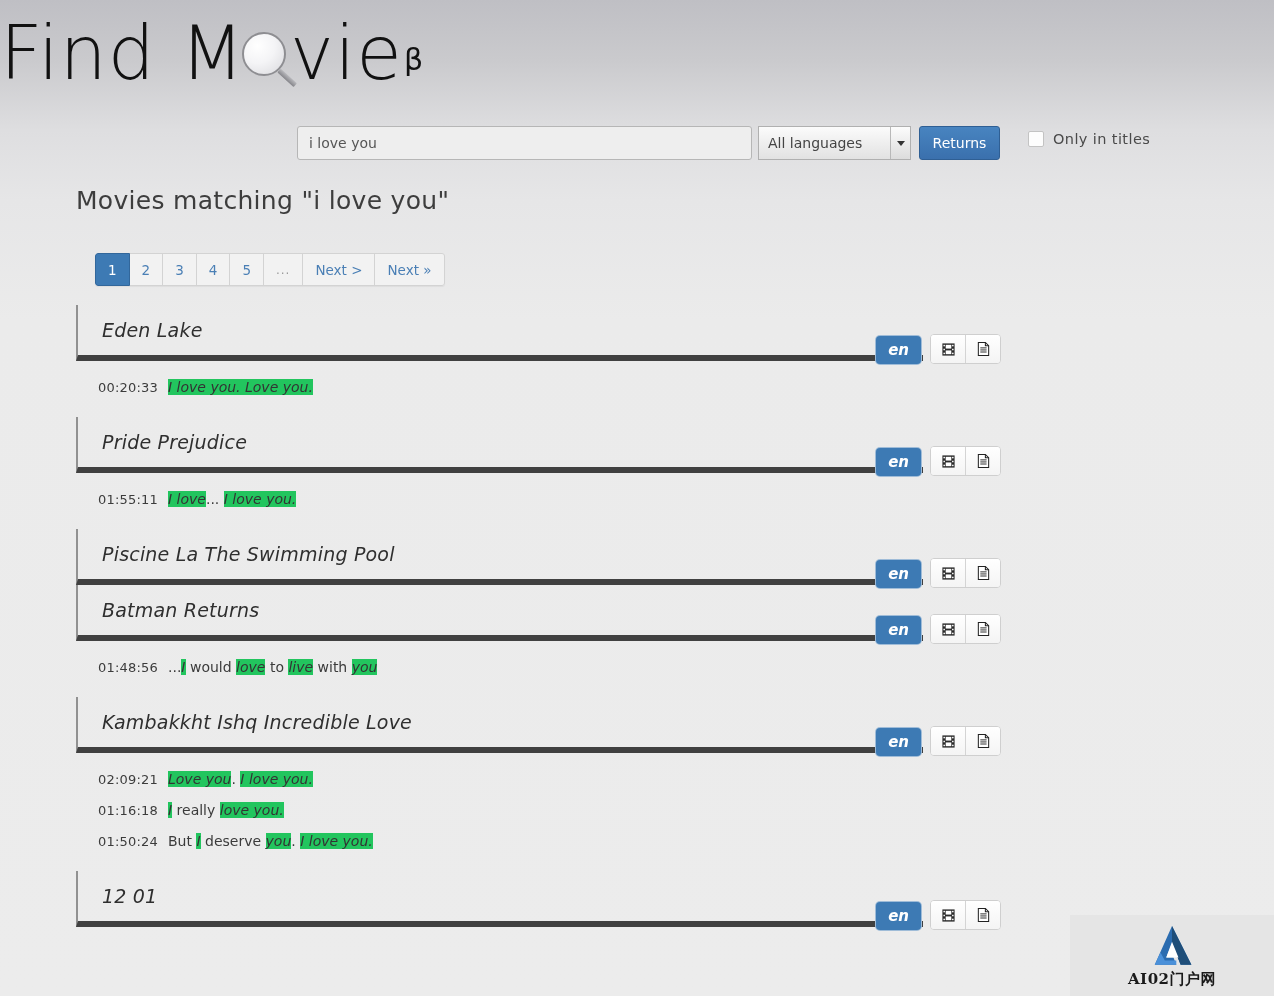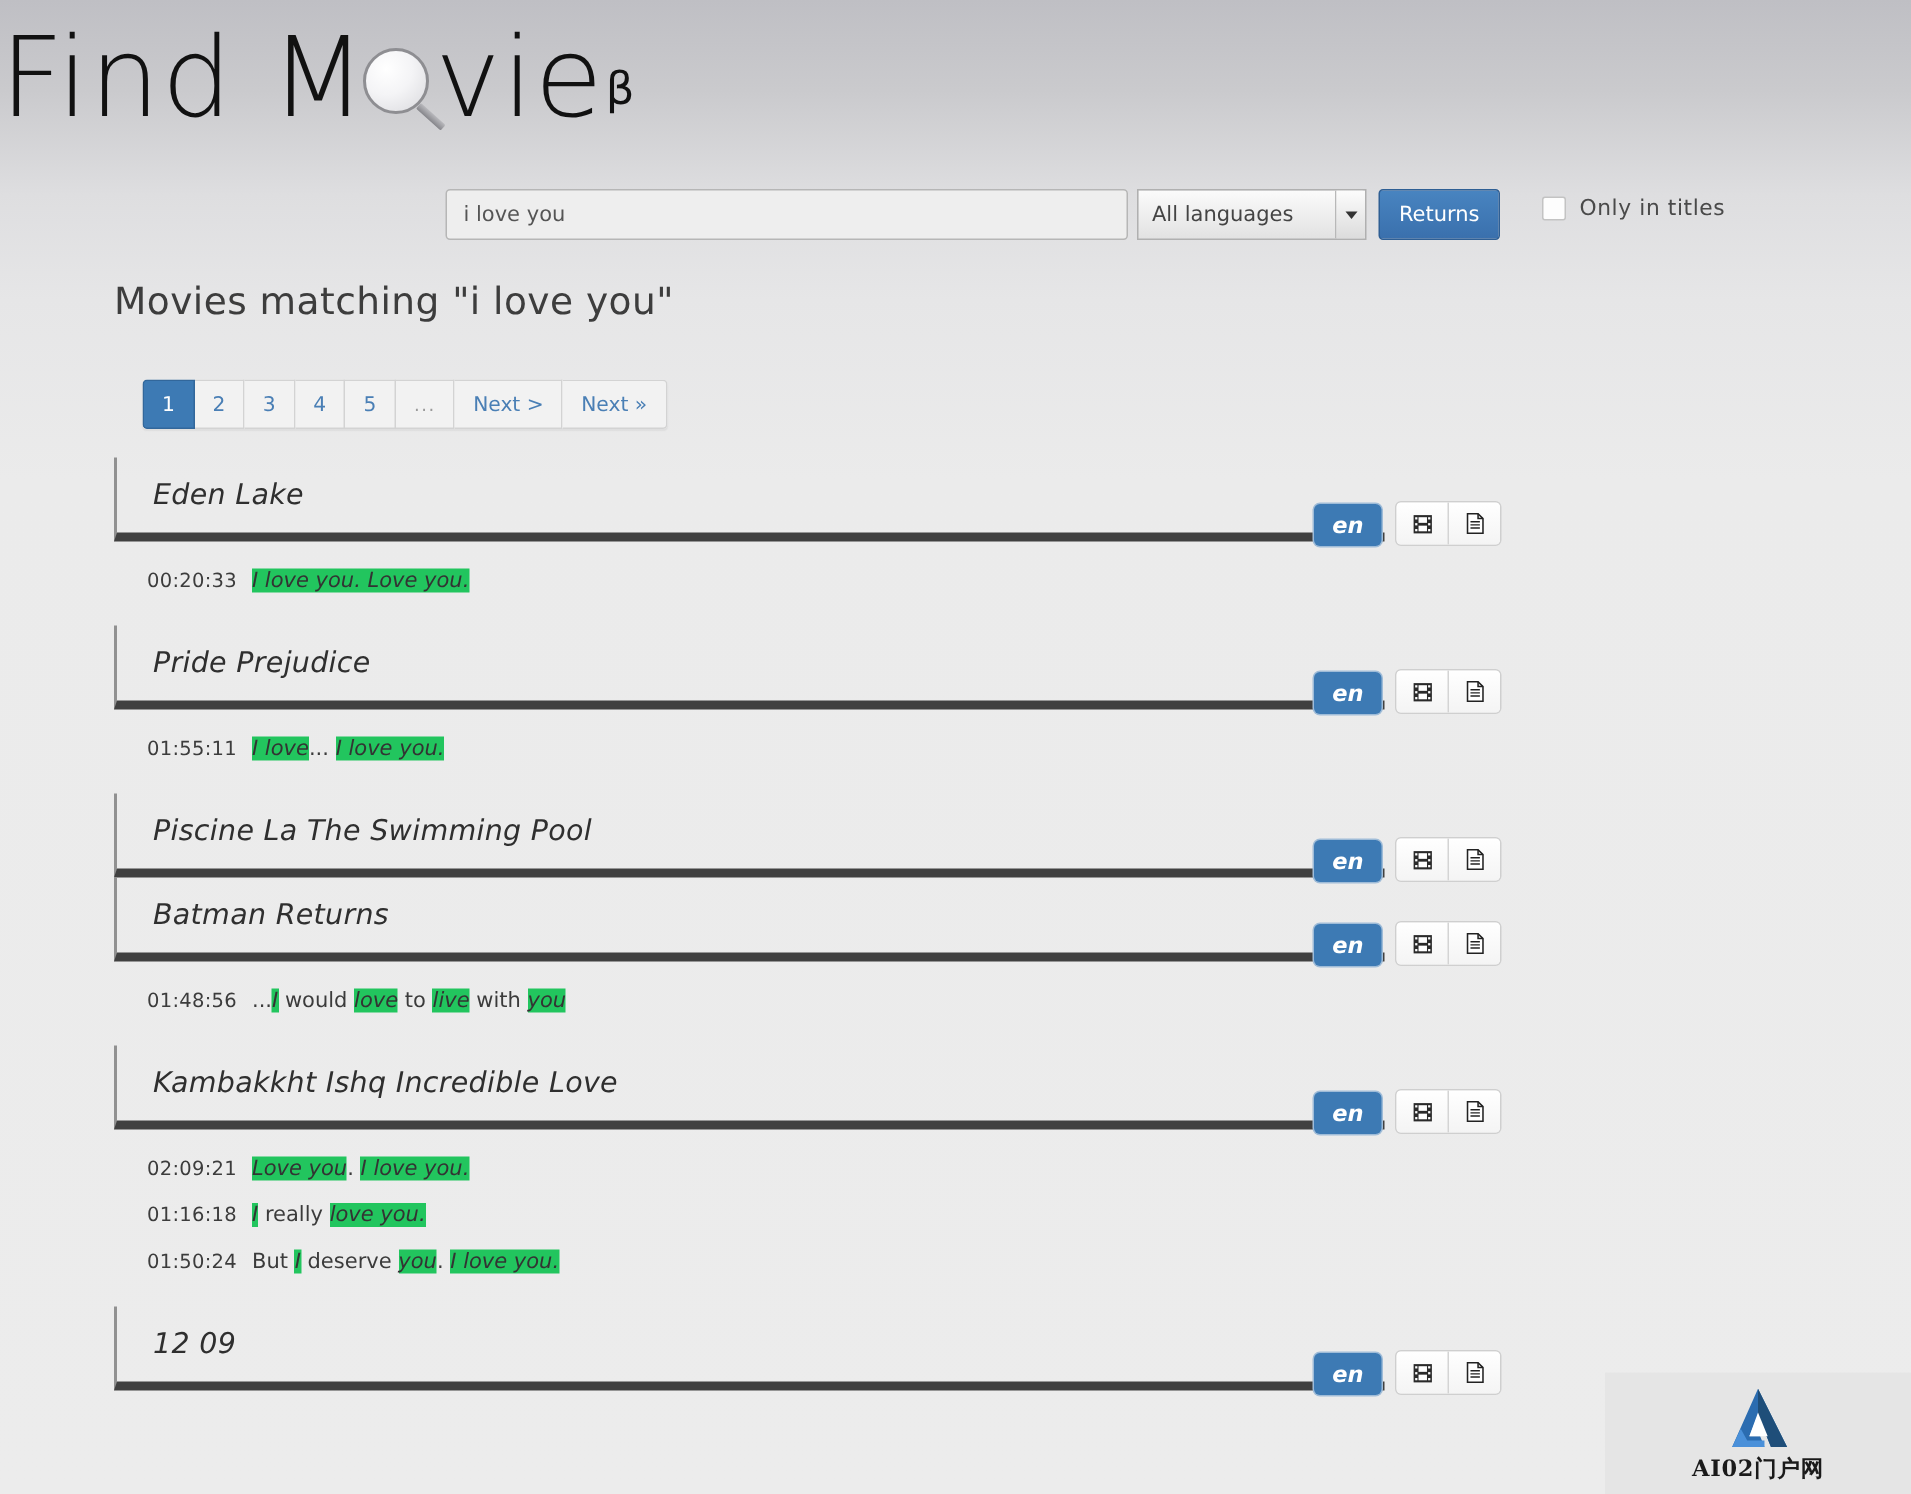--- a/index.html
+++ b/index.html
@@ -549,21 +549,21 @@
         </div>
       </div>
       <div class="subs">
         <div class="sub-line"><span class="sub-time">02:09:21</span><span class="sub-text"><span class="hl">Love you</span><span class="pl">. </span><span class="hl">I love you.</span></span></div>
         <div class="sub-line"><span class="sub-time">01:16:18</span><span class="sub-text"><span class="hl">I</span><span class="pl"> really </span><span class="hl">love you.</span></span></div>
         <div class="sub-line"><span class="sub-time">01:50:24</span><span class="sub-text"><span class="pl">But </span><span class="hl">I</span><span class="pl"> deserve </span><span class="hl">you</span><span class="pl">. </span><span class="hl">I love you.</span></span></div>
       </div>
     </div>
     <div class="result">
       <div class="result-head">
-        <div class="result-title">12 09</div>
+        <div class="result-title">12 01</div>
         <div class="result-actions">
           <span class="lang-badge">en</span>
           <div class="icon-group">
             <div class="icon-btn">
               <svg width="15" height="15" viewBox="0 0 16 16">
                 <rect x="1.5" y="1.5" width="13" height="13" fill="#2a2a2a"></rect>
                 <rect x="5" y="3" width="6" height="4" fill="#ffffff"></rect>
                 <rect x="5" y="9" width="6" height="4" fill="#ffffff"></rect>
                 <rect x="2.6" y="3" width="1.6" height="1.6" fill="#ffffff"></rect>
                 <rect x="2.6" y="7.2" width="1.6" height="1.6" fill="#ffffff"></rect>

